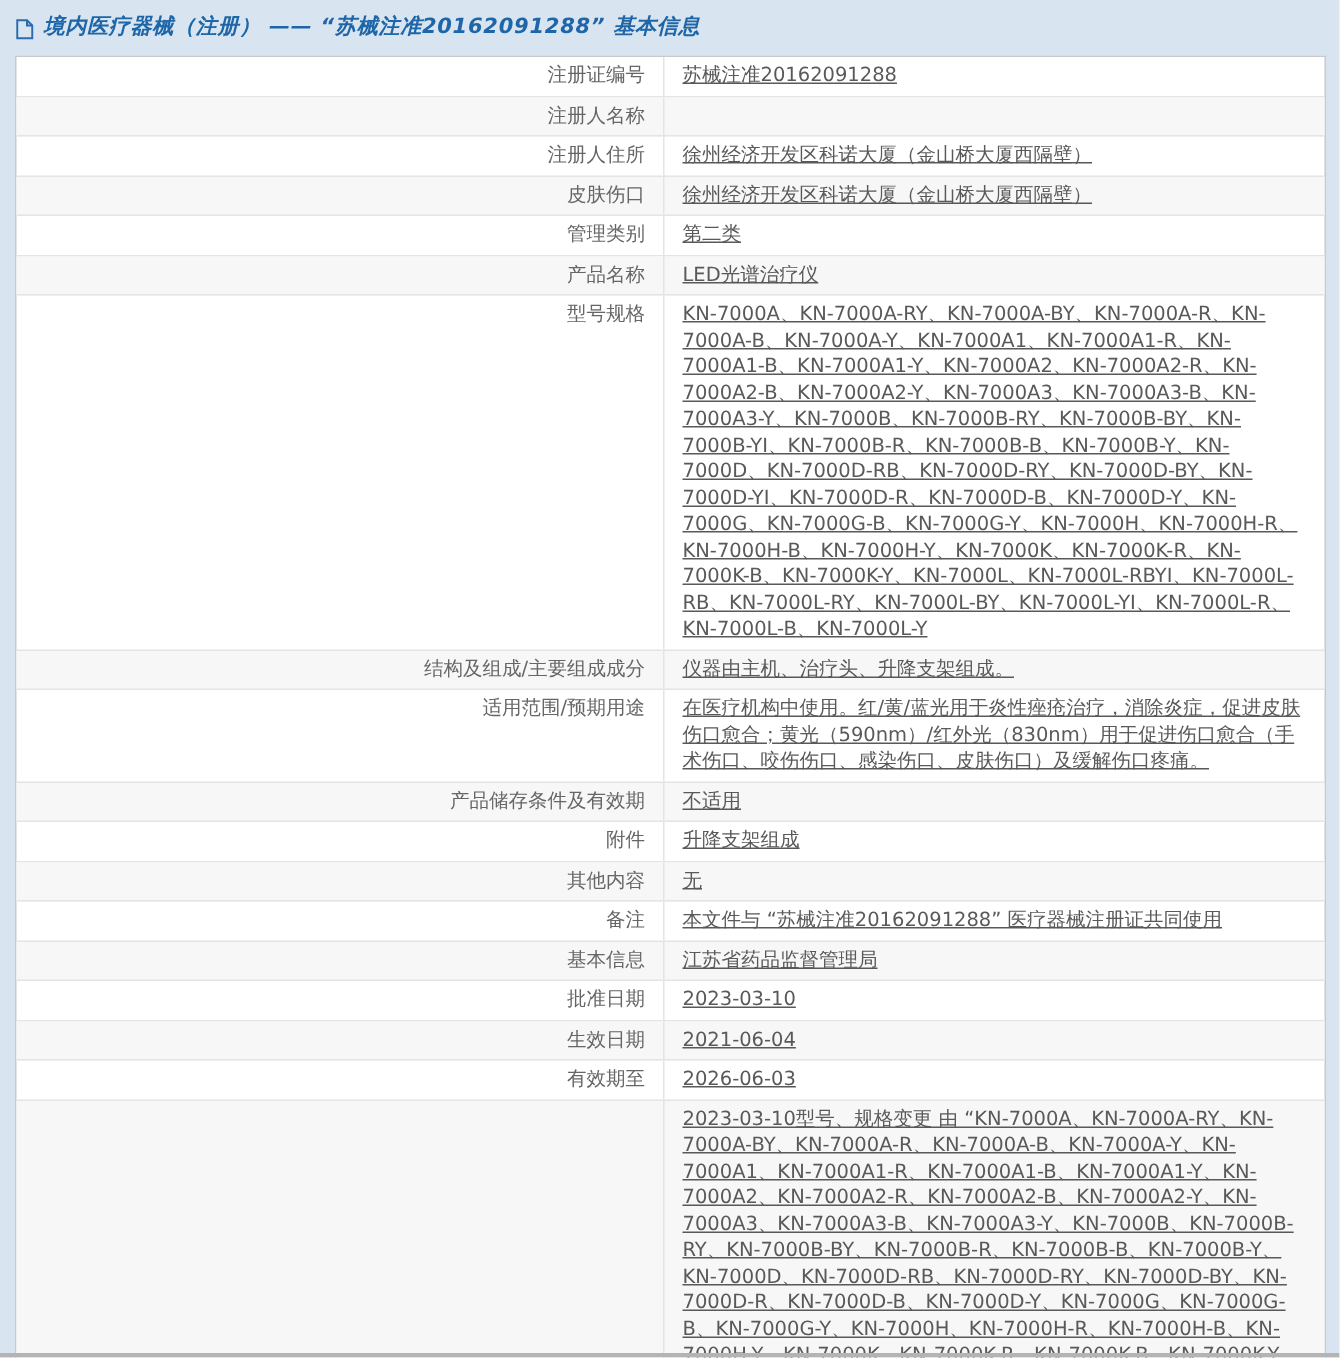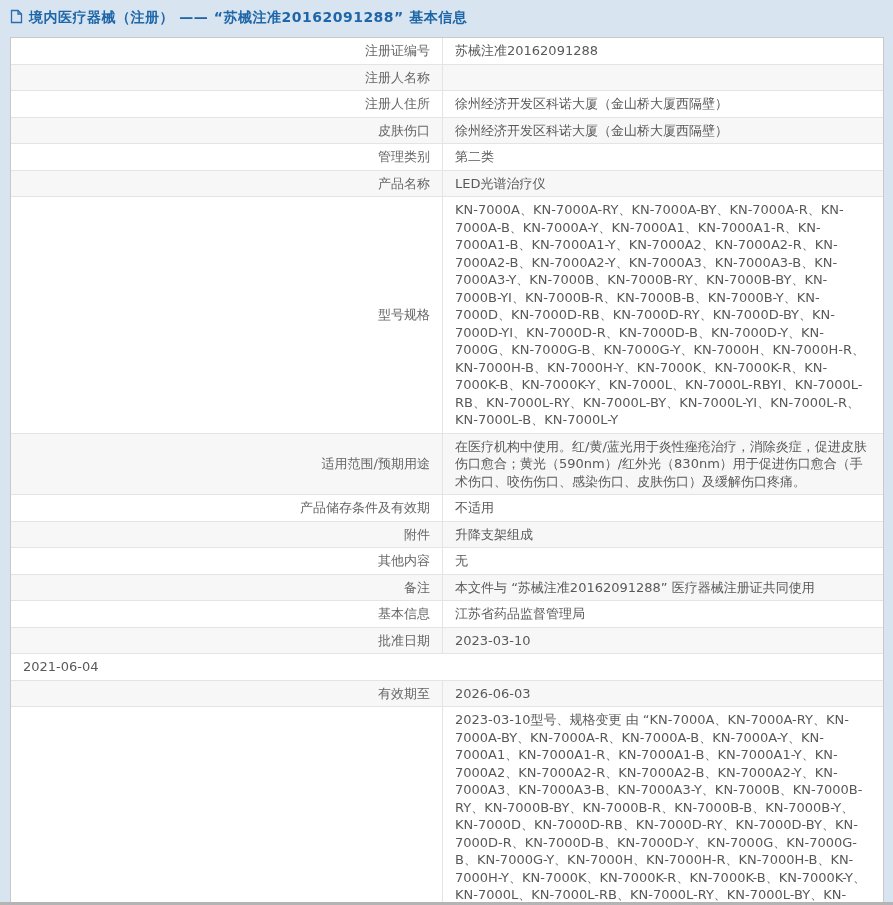--- a/index.html
+++ b/index.html
@@ -4,22 +4,23 @@
 <style>
   html,body{margin:0;padding:0;}
   body{
     width:893px;height:905px;
     background:#d8e4f0;
     font-family:"DejaVu Sans","Liberation Sans",sans-serif;
     position:relative;
     overflow:hidden;
   }
   .page-header{
-    display:flex;align-items:flex-start;gap:6px;
+    display:flex;align-items:flex-end;gap:6px;
     padding:9px 12px 8px 10px;
+    font-style:italic;
   }
   .page-header .doc-icon{display:inline-flex;flex:0 0 auto;}
   .page-title{
     font-size:14px;
     font-weight:bold;
     color:#1e66a8;
     letter-spacing:0.5px;
   }
   .info-table{
     margin:2px 9px 0 10px;
@@ -31,35 +32,36 @@
     align-items:stretch;
     border-bottom:1px solid #e4e4e4;
     min-height:25px;
   }
   .row:last-child{border-bottom:none;}
   .row:nth-child(even){background:#f7f7f7;}
   .cell{box-sizing:border-box;font-size:13px;line-height:17.5px;}
   .cell.label{
     flex:0 0 432px;
     display:flex;
-    align-items:center;
+    align-items:flex-start;
     justify-content:flex-end;
     gap:4px;
     text-align:right;
     color:#666666;
     padding:4px 12px 4px 6px;
     border-right:1px solid #e4e4e4;
   }
   .cell.value{
     flex:1;
     display:flex;
     align-items:center;
     color:#595959;
     padding:4px 14px 4px 12px;
     word-break:break-word;
+    text-decoration:underline;
   }
   .cell.value .txt{display:block;}
   .page-bottom-edge{
     position:absolute;left:0;bottom:0;
     width:100%;height:3px;
     background:#b4b4b4;
   }
 </style>
 </head>
 <body>
@@ -123,20 +125,28 @@
     <div class="row">
       <div class="cell label">
         <span>型号规格</span>
       </div>
       <div class="cell value">
         <span class="txt">KN-7000A、KN-7000A-RY、KN-7000A-BY、KN-7000A-R、KN-7000A-B、KN-7000A-Y、KN-7000A1、KN-7000A1-R、KN-7000A1-B、KN-7000A1-Y、KN-7000A2、KN-7000A2-R、KN-7000A2-B、KN-7000A2-Y、KN-7000A3、KN-7000A3-B、KN-7000A3-Y、KN-7000B、KN-7000B-RY、KN-7000B-BY、KN-7000B-YI、KN-7000B-R、KN-7000B-B、KN-7000B-Y、KN-7000D、KN-7000D-RB、KN-7000D-RY、KN-7000D-BY、KN-7000D-YI、KN-7000D-R、KN-7000D-B、KN-7000D-Y、KN-7000G、KN-7000G-B、KN-7000G-Y、KN-7000H、KN-7000H-R、KN-7000H-B、KN-7000H-Y、KN-7000K、KN-7000K-R、KN-7000K-B、KN-7000K-Y、KN-7000L、KN-7000L-RBYI、KN-7000L-RB、KN-7000L-RY、KN-7000L-BY、KN-7000L-YI、KN-7000L-R、KN-7000L-B、KN-7000L-Y</span>
       </div>
     </div>
     <div class="row">
       <div class="cell label">
+        <span>结构及组成/主要组成成分</span>
+      </div>
+      <div class="cell value">
+        <span class="txt">仪器由主机、治疗头、升降支架组成。</span>
+      </div>
+    </div>
+    <div class="row">
+      <div class="cell label">
         <span>适用范围/预期用途</span>
       </div>
       <div class="cell value">
         <span class="txt">在医疗机构中使用。红/黄/蓝光用于炎性痤疮治疗，消除炎症，促进皮肤伤口愈合；黄光（590nm）/红外光（830nm）用于促进伤口愈合（手术伤口、咬伤伤口、感染伤口、皮肤伤口）及缓解伤口疼痛。</span>
       </div>
     </div>
     <div class="row">
       <div class="cell label">
         <span>产品储存条件及有效期</span>
       </div>
@@ -178,20 +188,23 @@
     </div>
     <div class="row">
       <div class="cell label">
         <span>批准日期</span>
       </div>
       <div class="cell value">
         <span class="txt">2023-03-10</span>
       </div>
     </div>
     <div class="row">
+      <div class="cell label">
+        <span>生效日期</span>
+      </div>
       <div class="cell value">
         <span class="txt">2021-06-04</span>
       </div>
     </div>
     <div class="row">
       <div class="cell label">
         <span>有效期至</span>
       </div>
       <div class="cell value">
         <span class="txt">2026-06-03</span>

